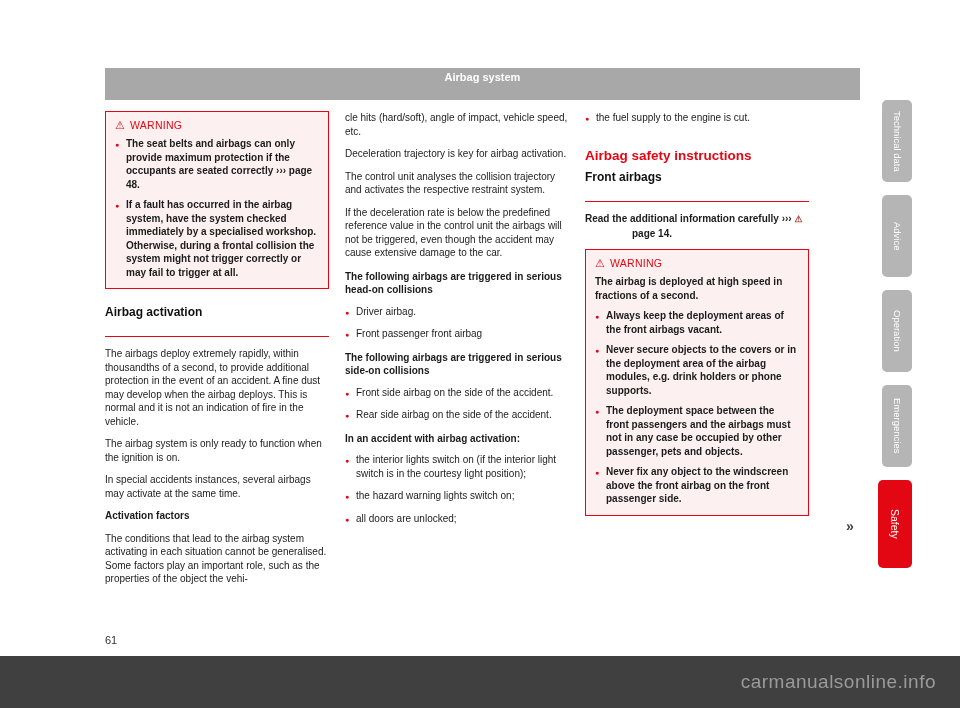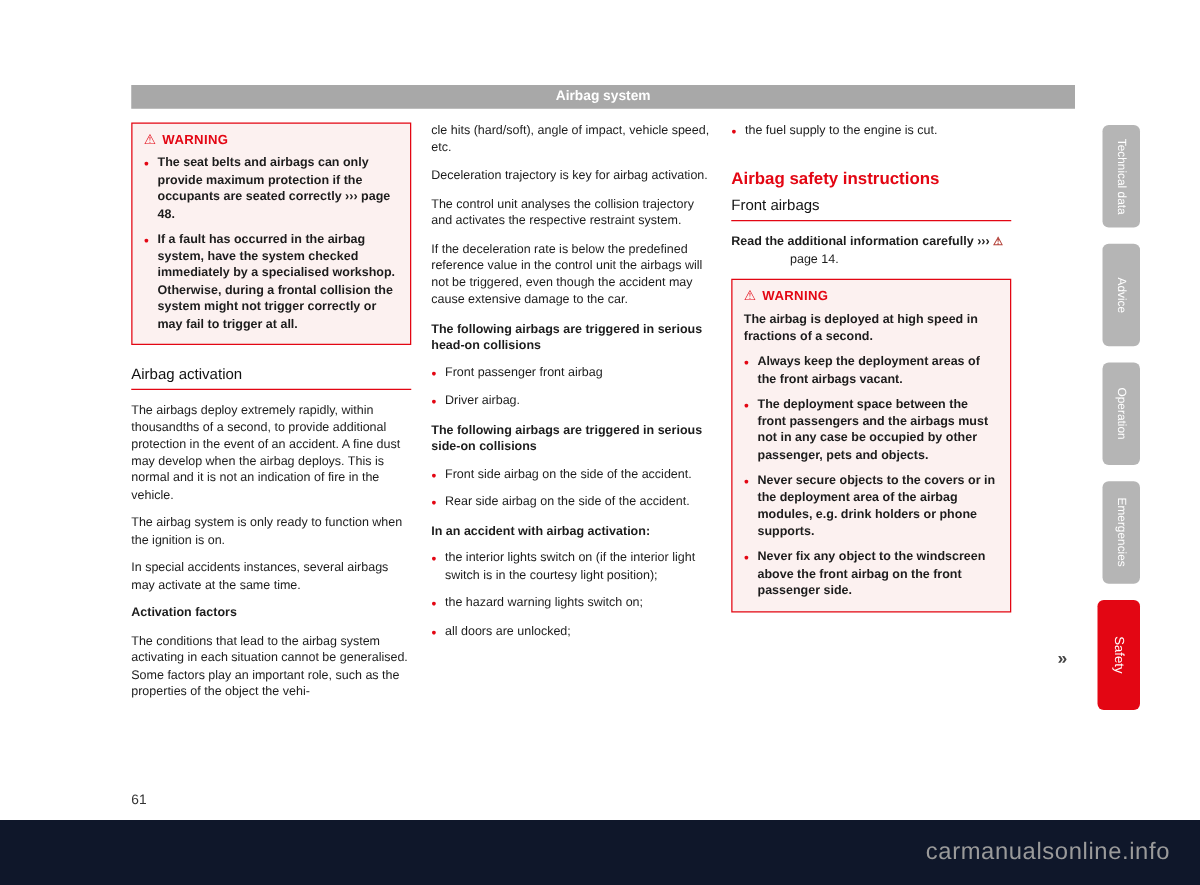--- a/index.html
+++ b/index.html
@@ -13,21 +13,21 @@
     overflow: hidden;
   }
   .content {
     position: absolute;
     left: 105px;
     top: 68px;
     width: 755px;
   }
   .header-bar {
     width: 755px;
-    height: 19px;
+    height: 32px;
     background: #a8a8a8;
     color: #ffffff;
     font-weight: bold;
     font-size: 11px;
     line-height: 19px;
     text-align: center;
   }
   .columns {
     display: flex;
     gap: 16px;
@@ -51,24 +51,24 @@
     position: absolute;
     left: 0;
     top: 1px;
     font-size: 7px;
     color: #e30613;
   }
   .bold-sub { font-weight: bold; margin: 4px 0 9px; }
   .bold-head { font-weight: bold; margin: 10px 0 8px; }
   h3 {
     font-size: 12px;
-    font-weight: normal;
+    font-weight: bold;
     color: #111;
     margin: 4px 0 10px;
-    padding-bottom: 5px;
+    padding-bottom: 17px;
     border-bottom: 1px solid #e30613;
   }
   .red-heading {
     font-size: 13.5px;
     font-weight: bold;
     color: #e30613;
     margin: 24px 0 8px;
   }
 
   .warnbox {
@@ -79,29 +79,29 @@
   }
   .warn-title-row {
     display: flex;
     align-items: center;
     gap: 5px;
     margin-bottom: 6px;
   }
   .warn-icon { color: #e30613; font-size: 11px; line-height: 1; }
   .warn-title {
     color: #e30613;
-    font-weight: bold;
+    font-weight: normal;
     font-size: 10.5px;
     letter-spacing: 0.3px;
   }
   .warn-item, .warn-intro { font-weight: bold; margin-bottom: 7px; }
 
   .note { font-weight: bold; }
   .ref-icon { color: #b34038; font-size: 9px; }
-  .ref-page { font-weight: normal; padding-left: 47px; }
+  .ref-page { font-weight: bold; padding-left: 47px; }
 
   .tabs {
     position: absolute;
     right: 48px;
     top: 100px;
     display: flex;
     flex-direction: column;
     gap: 13px;
     align-items: flex-end;
   }
@@ -141,21 +141,21 @@
     font-size: 14px;
     font-weight: bold;
     color: #444;
   }
   .footer {
     position: absolute;
     left: 0;
     bottom: 0;
     width: 960px;
     height: 52px;
-    background: #0f172a;
+    background: #404040;
     display: flex;
     align-items: center;
     justify-content: flex-end;
     padding-right: 24px;
   }
   .watermark {
     font-size: 19px;
     color: #9a9a9a;
     letter-spacing: 0.5px;
   }
@@ -191,22 +191,22 @@
         <p>The conditions that lead to the airbag system activating in each situation cannot be generalised. Some factors play an important role, such as the properties of the object the vehi-</p>
       </div>
 
       <div class="col">
         <p>cle hits (hard/soft), angle of impact, vehicle speed, etc.</p>
         <p>Deceleration trajectory is key for airbag activation.</p>
         <p>The control unit analyses the collision trajectory and activates the respective restraint system.</p>
         <p>If the deceleration rate is below the predefined reference value in the control unit the airbags will not be triggered, even though the accident may cause extensive damage to the car.</p>
 
         <p class="bold-head">The following airbags are triggered in serious head-on collisions</p>
+        <p class="bullet">Driver airbag.</p>
         <p class="bullet">Front passenger front airbag</p>
-        <p class="bullet">Driver airbag.</p>
 
         <p class="bold-head">The following airbags are triggered in serious side-on collisions</p>
         <p class="bullet">Front side airbag on the side of the accident.</p>
         <p class="bullet">Rear side airbag on the side of the accident.</p>
 
         <p class="bold-head">In an accident with airbag activation:</p>
         <p class="bullet">the interior lights switch on (if the interior light switch is in the courtesy light position);</p>
         <p class="bullet">the hazard warning lights switch on;</p>
         <p class="bullet">all doors are unlocked;</p>
       </div>
@@ -219,22 +219,22 @@
 
         <p class="note"><b>Read the additional information carefully</b> <b>›››</b> <span class="ref-icon">⚠</span> <span class="ref-page">page 14.</span></p>
 
         <div class="warnbox">
           <div class="warn-title-row">
             <span class="warn-icon">⚠</span>
             <span class="warn-title">WARNING</span>
           </div>
           <p class="warn-intro">The airbag is deployed at high speed in fractions of a second.</p>
           <p class="warn-item bullet">Always keep the deployment areas of the front airbags vacant.</p>
+          <p class="warn-item bullet">Never secure objects to the covers or in the deployment area of the airbag modules, e.g. drink holders or phone supports.</p>
           <p class="warn-item bullet">The deployment space between the front passengers and the airbags must not in any case be occupied by other passenger, pets and objects.</p>
-          <p class="warn-item bullet">Never secure objects to the covers or in the deployment area of the airbag modules, e.g. drink holders or phone supports.</p>
           <p class="warn-item bullet">Never fix any object to the windscreen above the front airbag on the front passenger side.</p>
         </div>
       </div>
 
     </div>
   </div>
 
   <nav class="tabs">
     <div class="tab">Technical data</div>
     <div class="tab">Advice</div>

